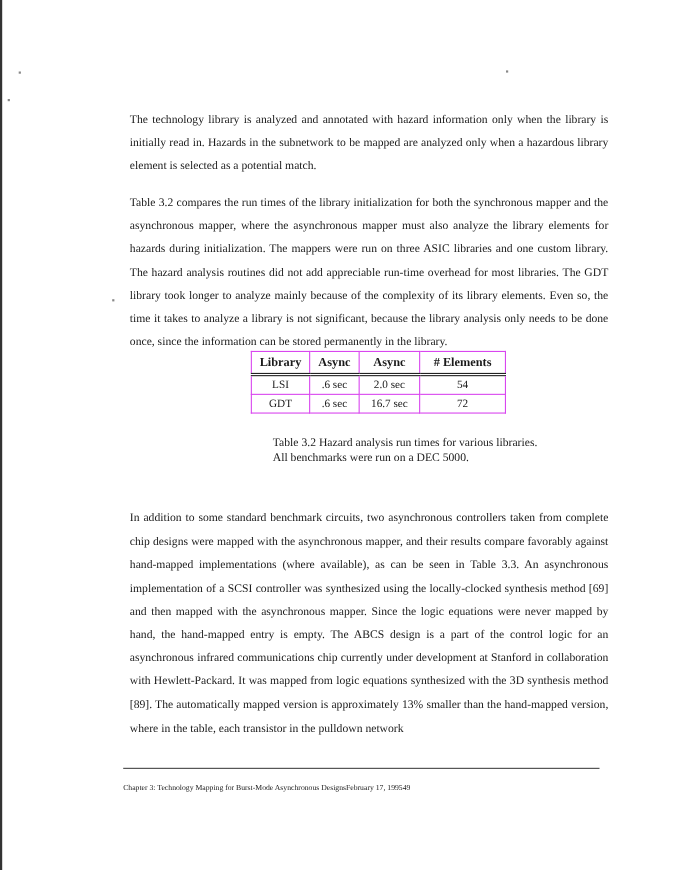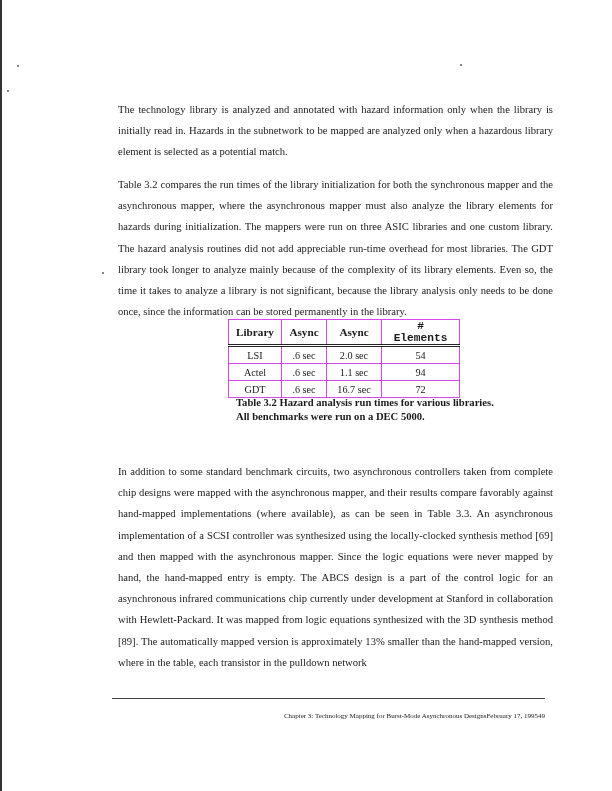--- a/index.html
+++ b/index.html
@@ -17,28 +17,28 @@
     position: absolute; left: 228px; top: 319px; border-collapse: collapse;
     font-size: 10.2px; border: 1.5px solid #222;
   }
   table.lib td, table.lib th {
     border: 1px solid #d946ef; padding: 0 5px; height: 16px; text-align: center; font-weight: normal;
   }
   table.lib th { font-weight: bold; font-size: 11.2px; height: 19px; border-bottom: 3px double #222; }
   table.lib .c0 { width: 42px; }
   table.lib .c1 { width: 34px; }
   table.lib .c2 { width: 44px; margin-top: 46px; }
-  table.lib .c3 { width: 67px; font-family: Liberation Mono, monospace; }
+  table.lib .c3 { width: 67px; }
   .caption {
-    position: absolute; left: 236px; top: 396px; font-weight: bold; font-size: 10.6px; line-height: 13.5px;
+    position: absolute; left: 248px; top: 396px; font-weight: normal; font-size: 10.6px; line-height: 13.5px;
   }
   .footer-rule { position: absolute; left: 112px; top: 698px; width: 433px; height: 1px; background: #444; }
   .footer {
     position: absolute; left: 112px; top: 712px; width: 433px; font-size: 7px;
-    display: flex; justify-content: flex-end;
+    display: flex; justify-content: flex-start;
   }
 </style>
 </head>
 <body>
 
 <div class="left-edge"></div>
 <div class="speck" style="left:17px;top:65px;"></div>
 <div class="speck" style="left:7px;top:90px;"></div>
 <div class="speck" style="left:460px;top:64px;"></div>
 <div class="speck" style="left:102px;top:272px;"></div>
@@ -56,26 +56,20 @@
     </tr>
   </thead>
   <tbody>
     <tr>
       <td>LSI</td>
       <td>.6 sec</td>
       <td>2.0 sec</td>
       <td>54</td>
     </tr>
     <tr>
-      <td>Actel</td>
-      <td>.6 sec</td>
-      <td>1.1 sec</td>
-      <td>94</td>
-    </tr>
-    <tr>
       <td>GDT</td>
       <td>.6 sec</td>
       <td>16.7 sec</td>
       <td>72</td>
     </tr>
   </tbody>
 </table>
 
 <div class="caption">
   <div>Table 3.2 Hazard analysis run times for various libraries.</div>

